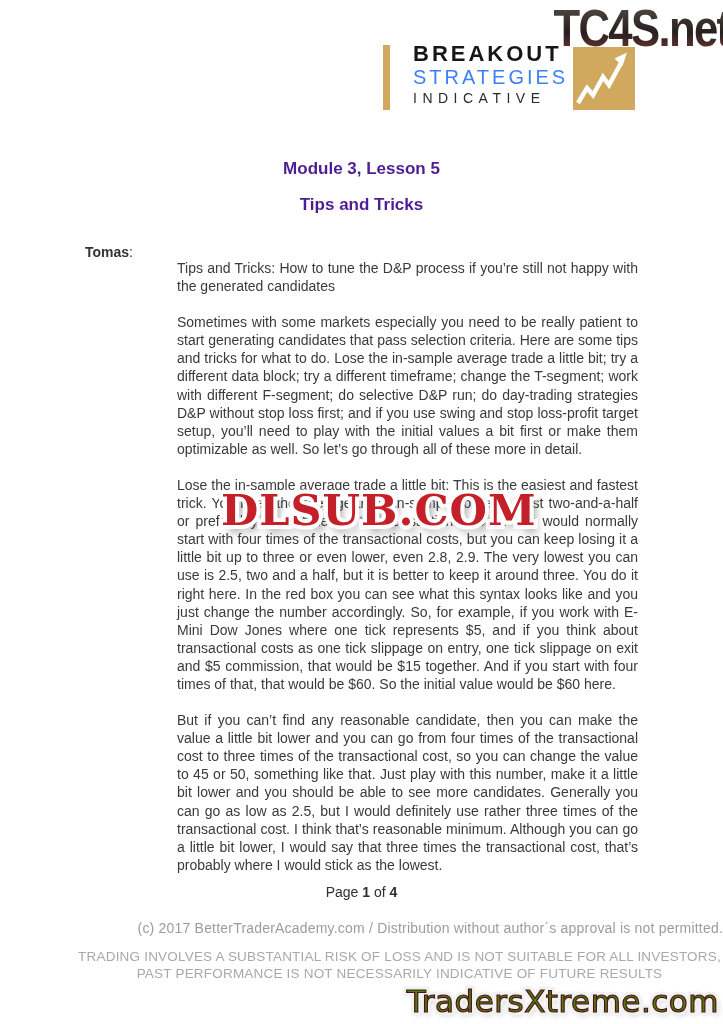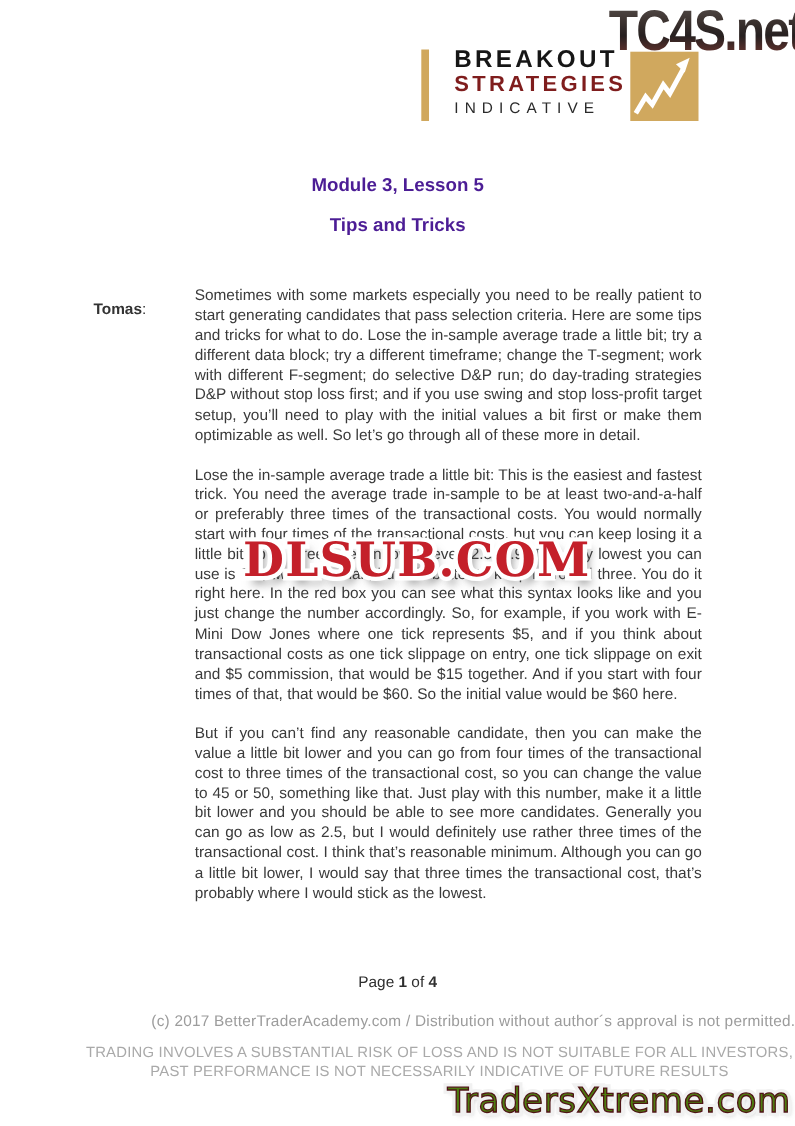--- a/index.html
+++ b/index.html
@@ -14,35 +14,35 @@
     font-family:"Liberation Sans", sans-serif; font-weight:bold;
     font-size:52px; letter-spacing:-2px; white-space:nowrap;
     background:linear-gradient(180deg,#5b5350 0%,#39302d 38%,#262020 58%,#7d3a33 100%);
     -webkit-background-clip:text; background-clip:text; color:transparent;
     transform:scaleX(0.84); transform-origin:100% 0;
   }
   .logo { position:absolute; left:383px; top:42px; width:255px; height:70px; z-index:2; }
   .logo-bar { position:absolute; left:0; top:3px; width:7px; height:65px; background:#D0A85E; }
   .logo-text { position:absolute; left:30px; top:0; white-space:nowrap; }
   .logo-line1 { font-size:22px; font-weight:bold; letter-spacing:3px; color:#161616; line-height:24px; }
-  .logo-line2 { font-size:20px; font-weight:bold; letter-spacing:3px; color:#7f1d1d; line-height:23px; }
+  .logo-line2 { font-size:20px; font-weight:normal; letter-spacing:3px; color:#3b82f6; line-height:23px; }
   .logo-line3 { font-size:14px; font-weight:normal; letter-spacing:5.5px; color:#2a2a2a; line-height:18px; }
   .logo-chart { position:absolute; left:190px; top:5px; width:62px; height:63px; background:#D0A85E; }
 
   
   .title1, .title2 {
     position:absolute; left:0; width:100%; text-align:center;
     font-size:17px; font-weight:bold; color:#4c1d95;
   }
   .title1 { top:159px; }
   .title2 { top:195px; }
 
   
   .speaker {
-    position:absolute; left:85px; top:272px; font-size:14px; color:#333333;
+    position:absolute; left:85px; top:244px; font-size:14px; color:#333333;
   }
   .speaker b { font-weight:bold; }
   .paragraphs {
     position:absolute; left:177px; top:259px; width:461px;
     font-size:14px; line-height:18.1px; color:#3a3a3a; text-align:justify;
   }
   .paragraphs p { margin:0 0 18px 0; }
 
   
   .dlsub {
@@ -105,20 +105,21 @@
       </svg>
     </div>
   </div>
 
   <div class="title1">Module 3, Lesson 5</div>
   <div class="title2">Tips and Tricks</div>
 
   <div class="speaker"><b>Tomas</b><span>:</span></div>
 
   <div class="paragraphs">
+    <p>Tips and Tricks: How to tune the D&amp;P process if you’re still not happy with the generated candidates</p>
     <p>Sometimes with some markets especially you need to be really patient to start generating candidates that pass selection criteria. Here are some tips and tricks for what to do. Lose the in-sample average trade a little bit; try a different data block; try a different timeframe; change the T-segment; work with different F-segment; do selective D&amp;P run; do day-trading strategies D&amp;P without stop loss first; and if you use swing and stop loss-profit target setup, you’ll need to play with the initial values a bit first or make them optimizable as well. So let’s go through all of these more in detail.</p>
     <p>Lose the in-sample average trade a little bit: This is the easiest and fastest trick. You need the average trade in-sample to be at least two-and-a-half or preferably three times of the transactional costs. You would normally start with four times of the transactional costs, but you can keep losing it a little bit up to three or even lower, even 2.8, 2.9. The very lowest you can use is 2.5, two and a half, but it is better to keep it around three. You do it right here. In the red box you can see what this syntax looks like and you just change the number accordingly. So, for example, if you work with E-Mini Dow Jones where one tick represents $5, and if you think about transactional costs as one tick slippage on entry, one tick slippage on exit and $5 commission, that would be $15 together. And if you start with four times of that, that would be $60. So the initial value would be $60 here.</p>
     <p>But if you can’t find any reasonable candidate, then you can make the value a little bit lower and you can go from four times of the transactional cost to three times of the transactional cost, so you can change the value to 45 or 50, something like that. Just play with this number, make it a little bit lower and you should be able to see more candidates. Generally you can go as low as 2.5, but I would definitely use rather three times of the transactional cost. I think that’s reasonable minimum. Although you can go a little bit lower, I would say that three times the transactional cost, that’s probably where I would stick as the lowest.</p>
   </div>
 
   <div class="dlsub" data-text="DLSUB.COM">DLSUB.COM</div>
 
   <div class="pageline">
     <span>Page</span>
     <span class="num">1</span>

